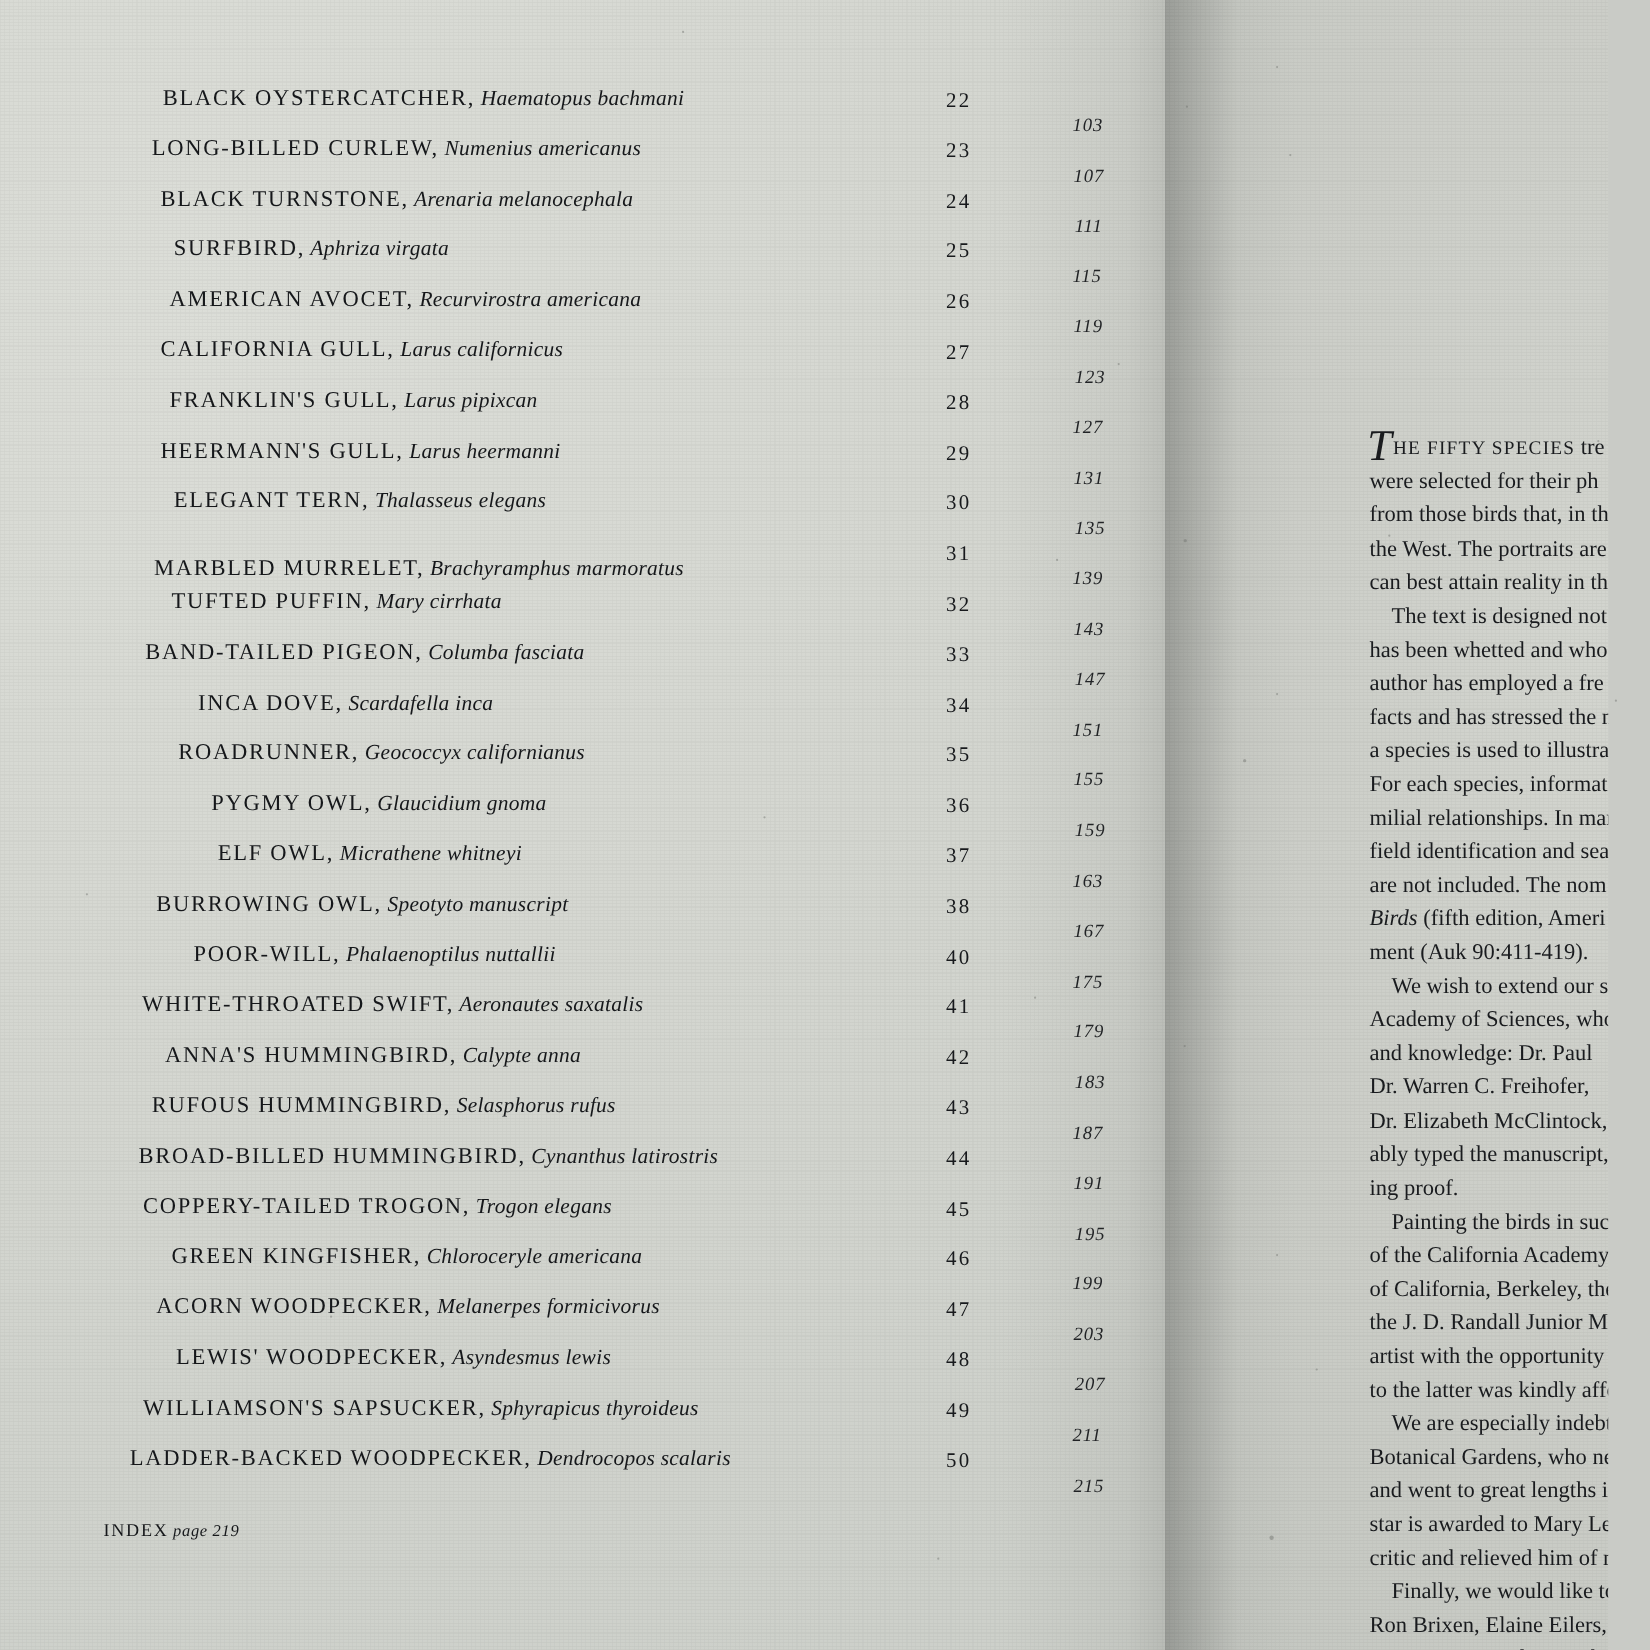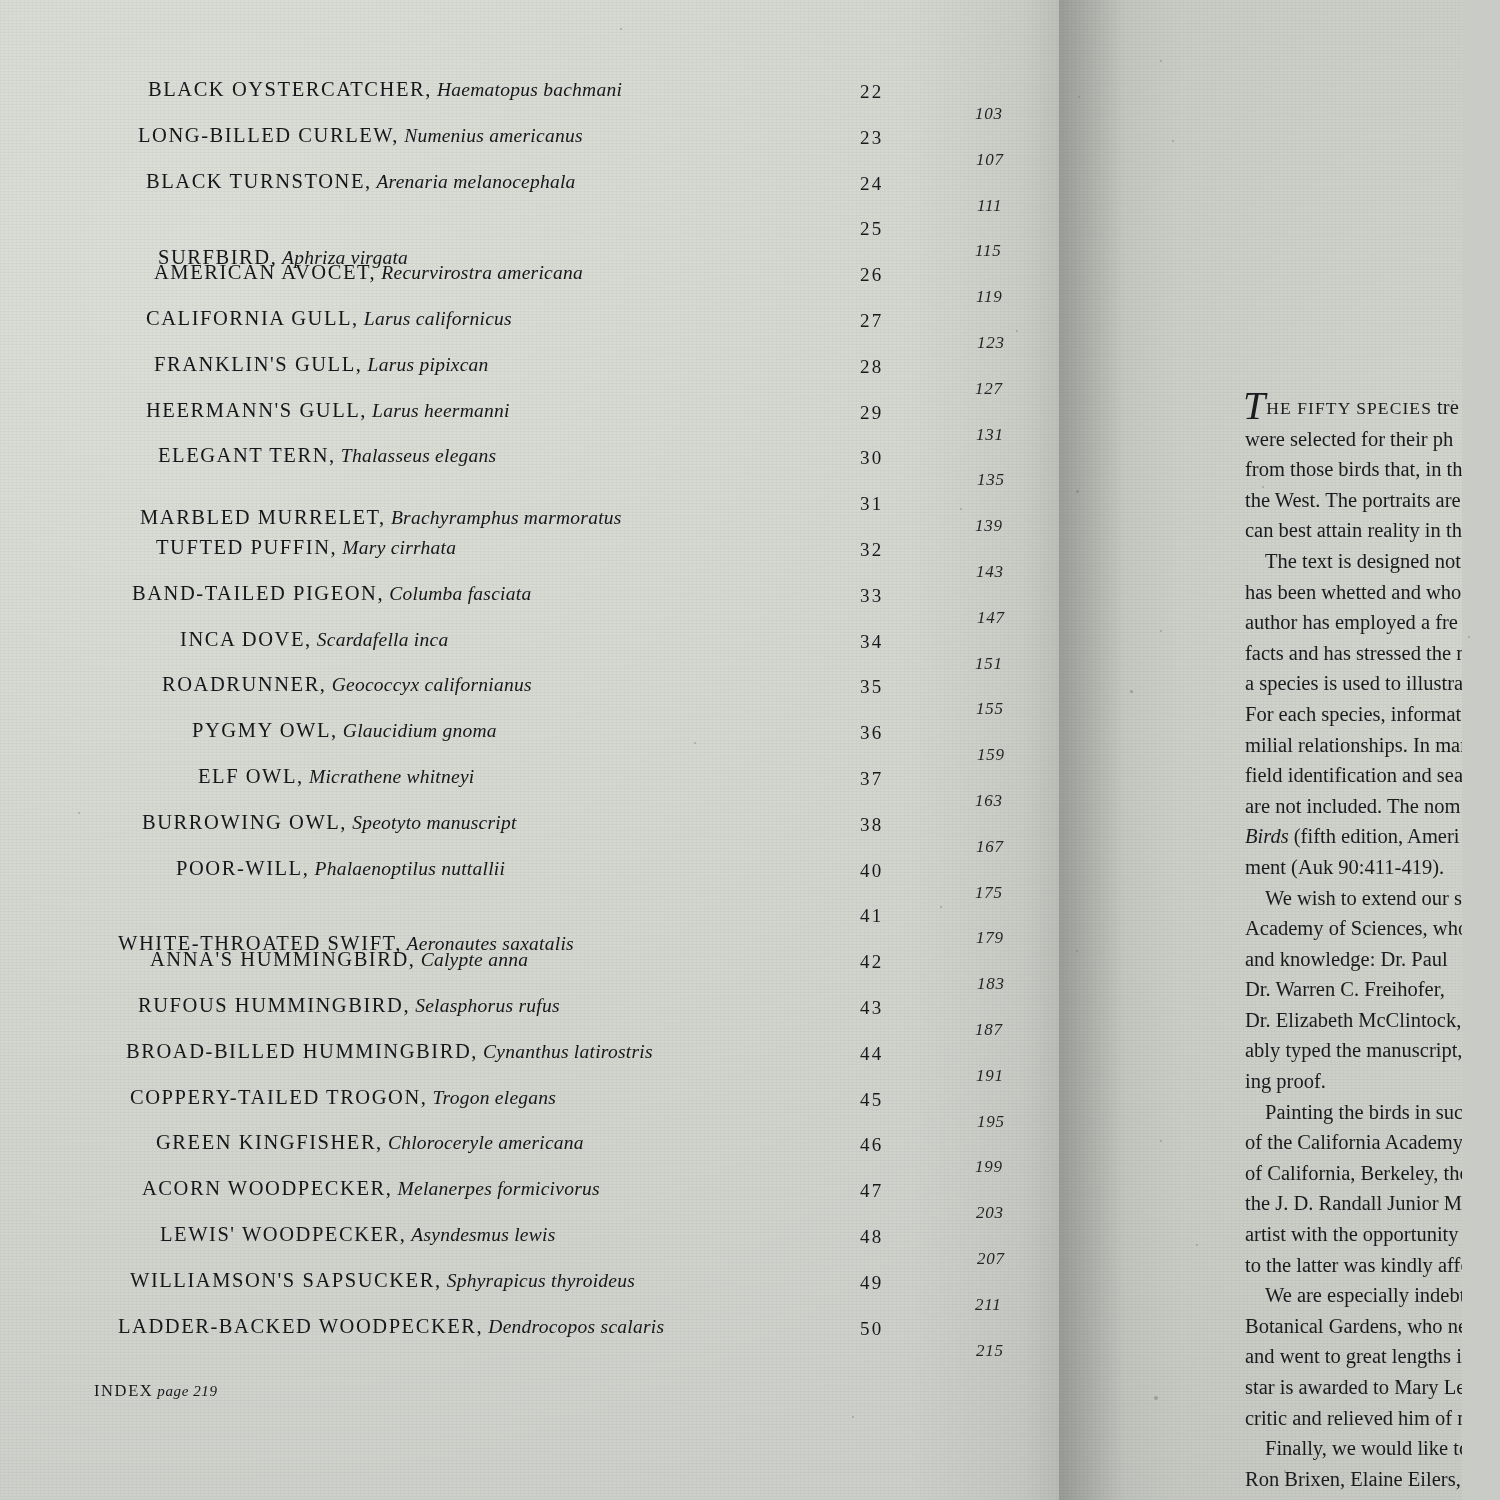--- a/index.html
+++ b/index.html
@@ -200,21 +200,21 @@
           <div class="entry" style="left: 20px;"><span class="common">LONG-BILLED CURLEW,</span><span class="sci"> Numenius americanus</span></div>
           <span class="plate-no">23</span>
           <span class="page-no" style="left: 858px;">107</span>
         </div>
         <div class="toc-row">
           <div class="entry" style="left: 28px;"><span class="common">BLACK TURNSTONE,</span><span class="sci"> Arenaria melanocephala</span></div>
           <span class="plate-no">24</span>
           <span class="page-no" style="left: 859px;">111</span>
         </div>
         <div class="toc-row">
-          <div class="entry" style="left: 40px; margin-top: 31px;"><span class="common">SURFBIRD,</span><span class="sci"> Aphriza virgata</span></div>
+          <div class="entry" style="left: 40px;"><span class="common">SURFBIRD,</span><span class="sci"> Aphriza virgata</span></div>
           <span class="plate-no">25</span>
           <span class="page-no" style="left: 857px;">115</span>
         </div>
         <div class="toc-row">
           <div class="entry" style="left: 36px;"><span class="common">AMERICAN AVOCET,</span><span class="sci"> Recurvirostra americana</span></div>
           <span class="plate-no">26</span>
           <span class="page-no" style="left: 858px;">119</span>
         </div>
         <div class="toc-row">
           <div class="entry" style="left: 28px;"><span class="common">CALIFORNIA GULL,</span><span class="sci"> Larus californicus</span></div>
@@ -275,21 +275,21 @@
           <div class="entry" style="left: 24px;"><span class="common">BURROWING OWL,</span><span class="sci"> Speotyto manuscript</span></div>
           <span class="plate-no">38</span>
           <span class="page-no" style="left: 858px;">167</span>
         </div>
         <div class="toc-row">
           <div class="entry" style="left: 58px;"><span class="common">POOR-WILL,</span><span class="sci"> Phalaenoptilus nuttallii</span></div>
           <span class="plate-no">40</span>
           <span class="page-no" style="left: 857px;">175</span>
         </div>
         <div class="toc-row">
-          <div class="entry" style="left: 0px; margin-top: 30px;"><span class="common">WHITE-THROATED SWIFT,</span><span class="sci"> Aeronautes saxatalis</span></div>
+          <div class="entry" style="left: 11px;"><span class="common">WHITE-THROATED SWIFT,</span><span class="sci"> Aeronautes saxatalis</span></div>
           <span class="plate-no">41</span>
           <span class="page-no" style="left: 858px;">179</span>
         </div>
         <div class="toc-row">
           <div class="entry" style="left: 32px;"><span class="common">ANNA'S HUMMINGBIRD,</span><span class="sci"> Calypte anna</span></div>
           <span class="plate-no">42</span>
           <span class="page-no" style="left: 859px;">183</span>
         </div>
         <div class="toc-row">
           <div class="entry" style="left: 20px;"><span class="common">RUFOUS HUMMINGBIRD,</span><span class="sci"> Selasphorus rufus</span></div>

